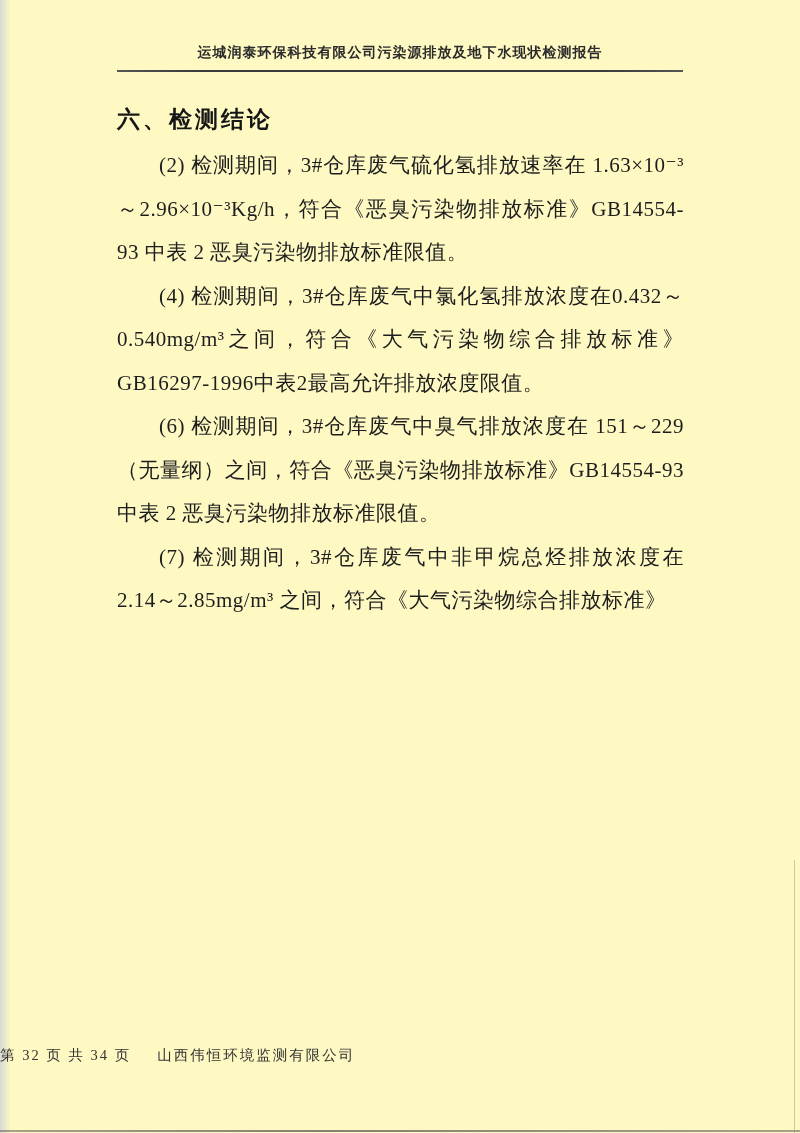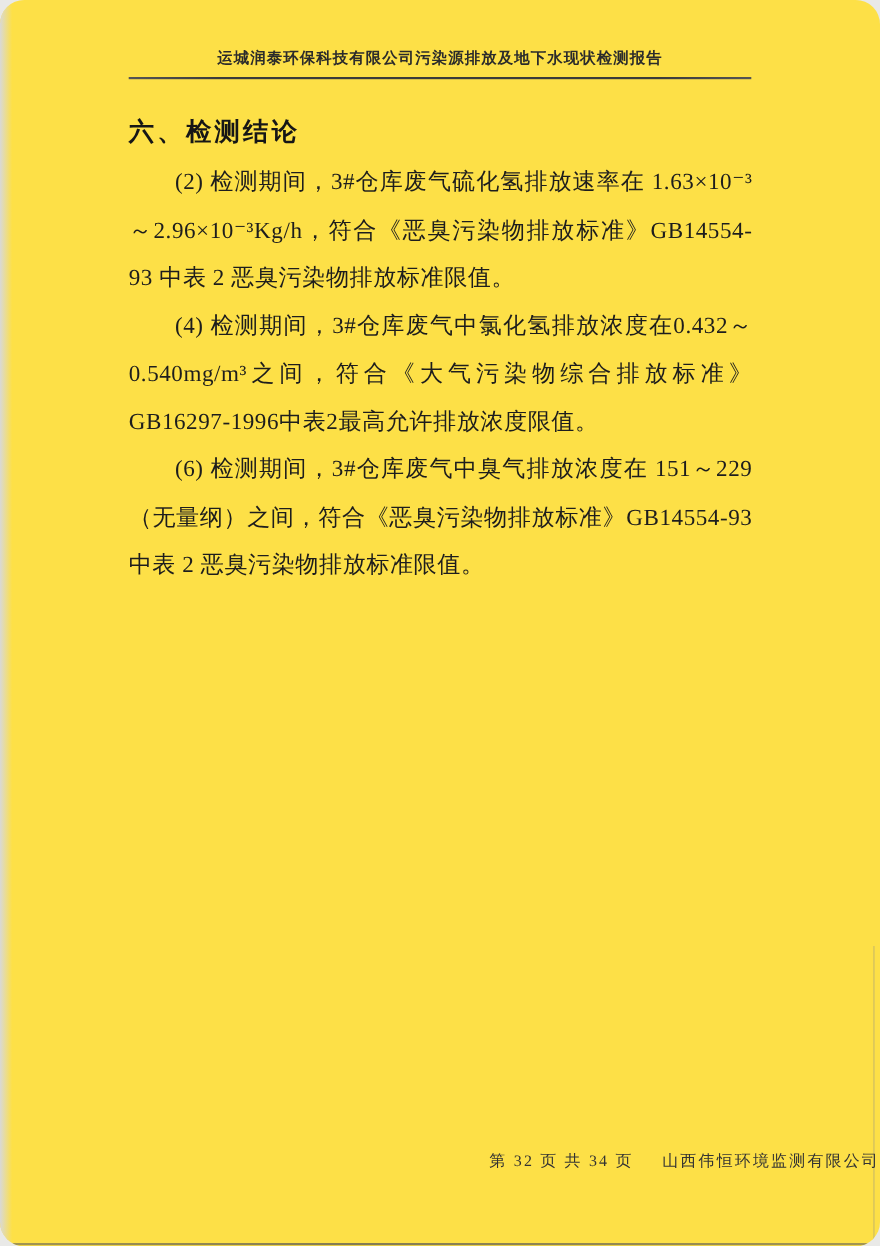--- a/index.html
+++ b/index.html
@@ -6,24 +6,23 @@
   html, body {
     width: 800px;
     height: 1133px;
     font-family: "Liberation Serif", "DejaVu Serif", serif;
     background: #e9e9e7;
   }
   .page {
     position: relative;
     width: 800px;
     height: 1133px;
-    background: #fde047;
+    background: #fef9c3;
     color: #1d1d1d;
     overflow: hidden;
-    border-radius: 22px;
   }
   
   .edge-left {
     position: absolute; left: 0; top: 0; bottom: 0; width: 11px;
     background: linear-gradient(to right, #d9d9d6, rgba(252,252,251,0));
     pointer-events: none;
   }
   .edge-bottom {
     position: absolute; left: 0; right: 0; bottom: 1px; height: 2px;
     background: linear-gradient(to right, rgba(90,90,88,.55), rgba(90,90,88,.75) 40%, rgba(90,90,88,.55));
@@ -79,25 +78,24 @@
     text-justify: inter-character;
     color: #1d1d1d;
     letter-spacing: 0.5px;
   }
   
   .doc-footer {
     position: absolute;
     left: 0;
     top: 1046px;
     width: 100%;
-    text-align: right;
+    text-align: left;
     font-size: 14.5px;
     color: #333;
     letter-spacing: 2px;
-    padding-left: 31px;
   }
   .doc-footer .page-info { margin-right: 26px; }
 </style>
 </head>
 <body>
 
 <div class="page">
 
   <span class="edge-left"></span>
   <span class="edge-bottom"></span>
@@ -108,20 +106,21 @@
   </div>
   <div class="header-rule"></div>
 
   <div class="content">
     <div class="section-title">六、检测结论</div>
 
     <div class="body-text">
       <p>(2) 检测期间，3#仓库废气硫化氢排放速率在 1.63×10⁻³～2.96×10⁻³Kg/h，符合《恶臭污染物排放标准》GB14554-93 中表 2 恶臭污染物排放标准限值。</p>
       <p>(4) 检测期间，3#仓库废气中氯化氢排放浓度在0.432～0.540mg/m³之间，符合《大气污染物综合排放标准》GB16297-1996中表2最高允许排放浓度限值。</p>
       <p>(6) 检测期间，3#仓库废气中臭气排放浓度在 151～229（无量纲）之间，符合《恶臭污染物排放标准》GB14554-93 中表 2 恶臭污染物排放标准限值。</p>
+      <p>(7) 检测期间，3#仓库废气中非甲烷总烃排放浓度在 2.14～2.85mg/m³ 之间，符合《大气污染物综合排放标准》</p>
     </div>
   </div>
 
   <div class="doc-footer">
     <span class="page-info">第 32 页 共 34 页</span><span class="company">山西伟恒环境监测有限公司</span>
   </div>
 
 </div>
 
 </body></html>

